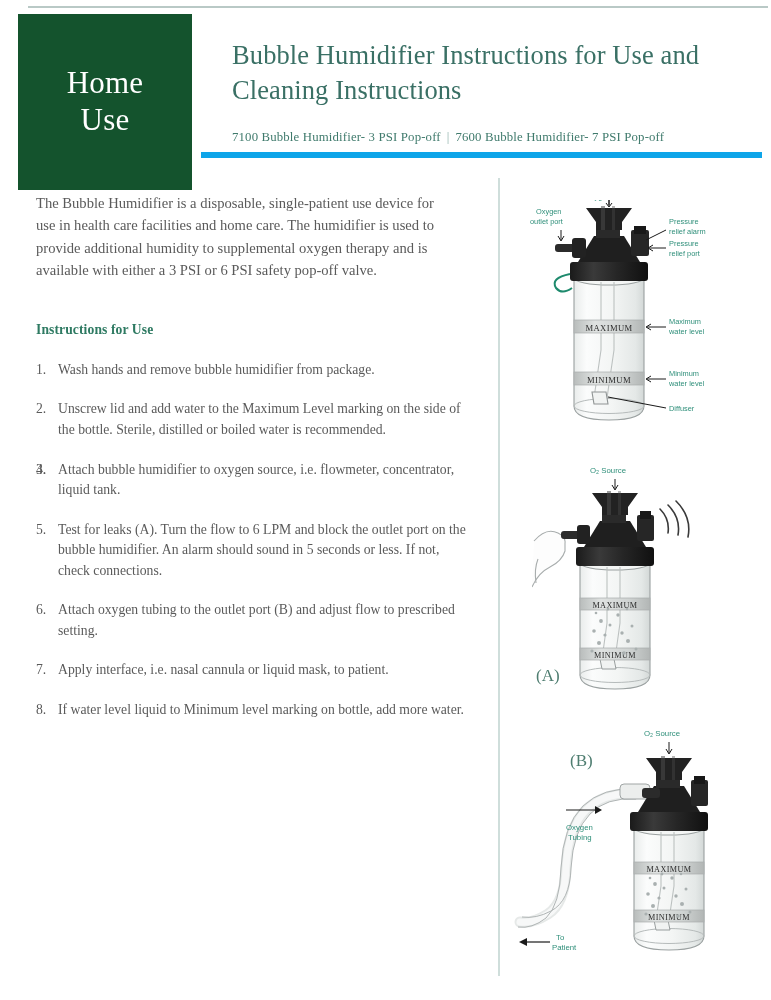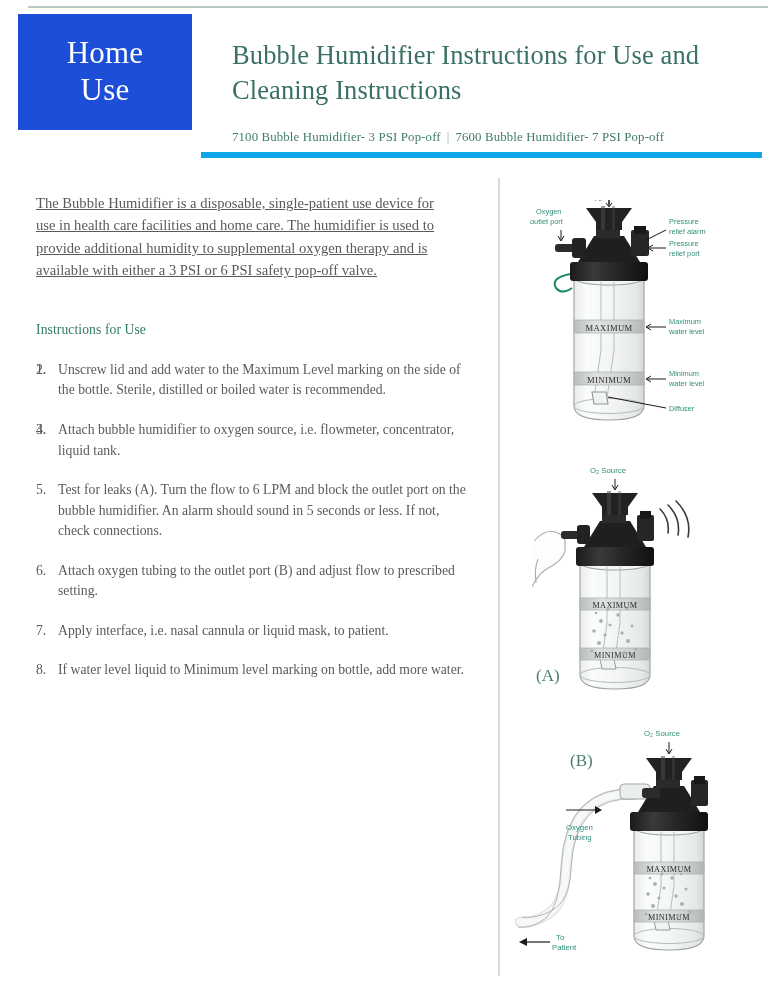--- a/index.html
+++ b/index.html
@@ -25,22 +25,22 @@
 
   
   .header {
     position: absolute;
     left: 18px; top: 14px;
     width: 735px; height: 144px;
   }
   .header-badge {
     position: absolute;
     left: 0; top: 0;
-    width: 174px; height: 116px;
-    background: #1d4ed8;
+    width: 174px; height: 176px;
+    background: #14532d;
     color: #ffffff;
     display: flex;
     flex-direction: column;
     align-items: center;
     justify-content: center;
     line-height: 1.18;
   }
   .header-badge-line {
     font-size: 31px;
     letter-spacing: .2px;
@@ -85,25 +85,24 @@
     left: 36px; top: 192px;
     width: 432px;
     color: #4a4a4a;
   }
   .intro {
     font-size: 14.6px;
     line-height: 1.54;
     color: #5a5a5a;
     margin: 0 0 40px 0;
     width: 420px;
-    text-decoration: underline;
   }
   .section-heading {
     font-size: 13.6px;
-    font-weight: normal;
+    font-weight: bold;
     color: #2e7a62;
     margin: 0 0 22px 0;
     letter-spacing: .1px;
   }
   ol.steps {
     margin: 0; padding: 0;
     list-style: none;
   }
   ol.steps li {
     position: relative;
@@ -145,21 +144,21 @@
     </div>
   </div>
 </div>
 
 <div class="col-divider"></div>
 
 <div class="left-col">
   <p class="intro">The Bubble Humidifier is a disposable, single-patient use device for use in health care facilities and home care. The humidifier is used to provide additional humidity to supplemental oxygen therapy and is available with either a 3 PSI or 6 PSI safety pop-off valve.</p>
   <div class="section-heading">Instructions for Use</div>
   <ol class="steps">
-    <li><span class="num">1.</span></li>
+    <li><span class="num">1.</span><span>Wash hands and remove bubble humidifier from package.</span></li>
     <li><span class="num">2.</span><span>Unscrew lid and add water to the Maximum Level marking on the side of the bottle. Sterile, distilled or boiled water is recommended.</span></li>
     <li><span class="num">3.</span></li>
     <li><span class="num">4.</span><span>Attach bubble humidifier to oxygen source, i.e. flowmeter, concentrator, liquid tank.</span></li>
     <li><span class="num">5.</span><span>Test for leaks (A). Turn the flow to 6 LPM and block the outlet port on the bubble humidifier. An alarm should sound in 5 seconds or less. If not, check connections.</span></li>
     <li><span class="num">6.</span><span>Attach oxygen tubing to the outlet port (B) and adjust flow to prescribed setting.</span></li>
     <li><span class="num">7.</span><span>Apply interface, i.e. nasal cannula or liquid mask, to patient.</span></li>
     <li><span class="num">8.</span><span>If water level liquid to Minimum level marking on bottle, add more water.</span></li>
   </ol>
 </div>
 

